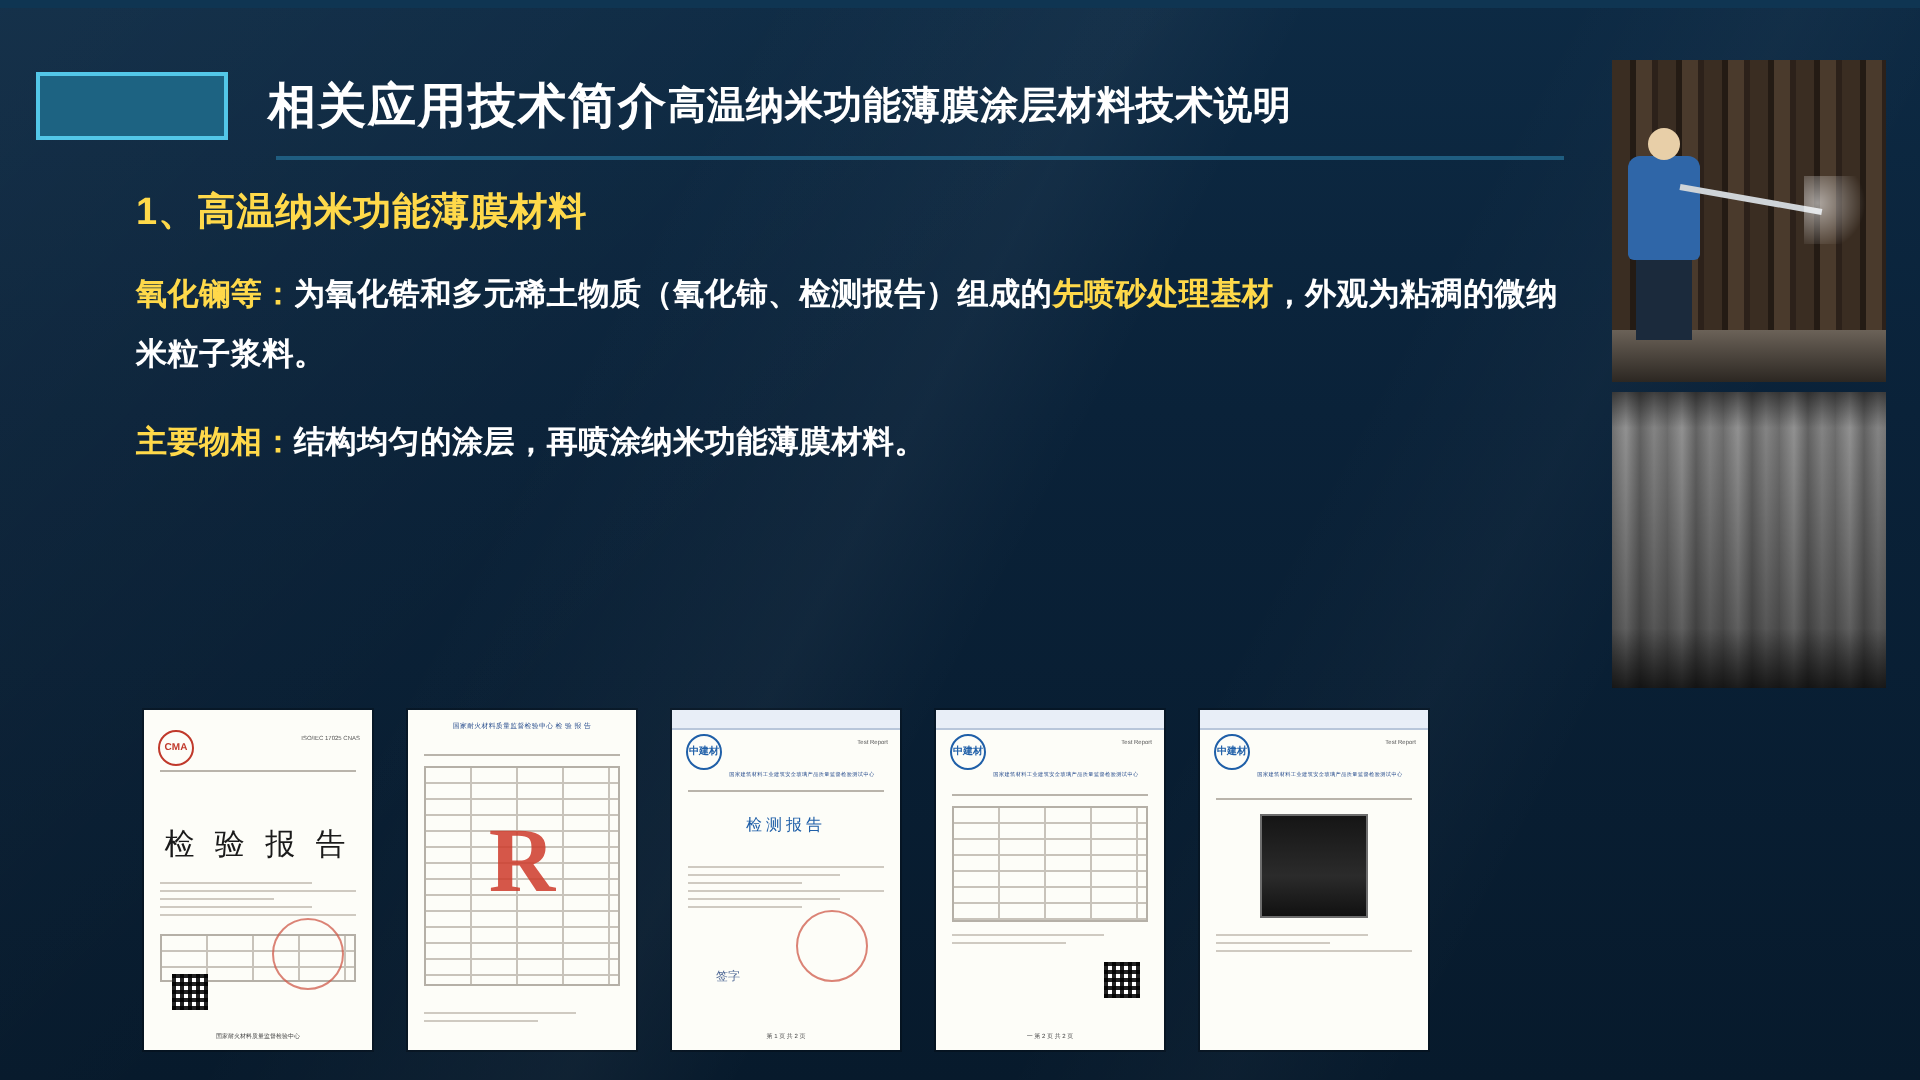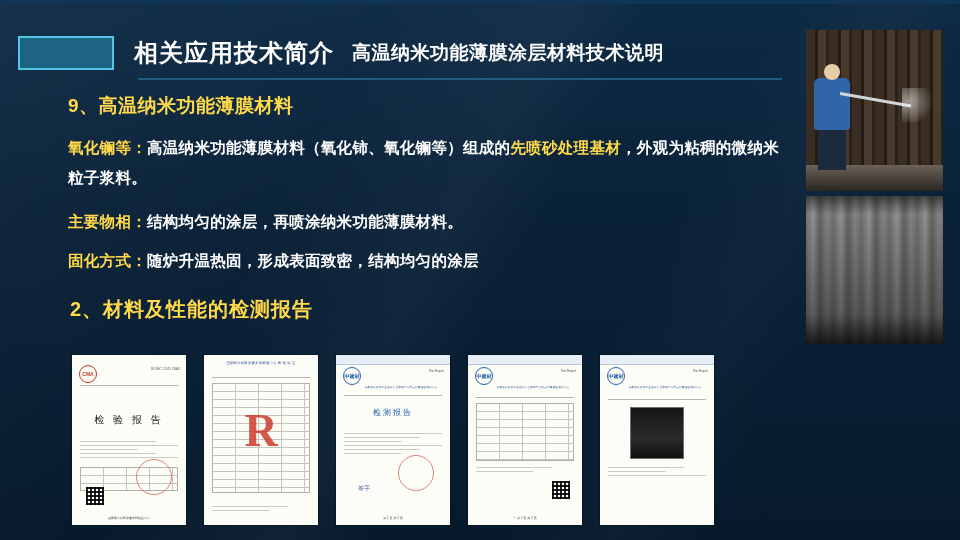--- a/index.html
+++ b/index.html
@@ -57,21 +57,20 @@
   }
   .title-main {
     margin-left: 20px;
     color: #ffffff;
     font-size: 24px;
     font-weight: bold;
     letter-spacing: 1px;
     white-space: nowrap;
   }
   .title-sub {
-    margin-left: 18px;
     color: #ffffff;
     font-size: 19px;
     font-weight: bold;
     letter-spacing: 0.5px;
     white-space: nowrap;
   }
   .title-underline {
     position: absolute;
     left: 138px;
     top: 78px;
@@ -251,21 +250,21 @@
     right: 6px; top: 12px;
     font-size: 3px;
     color: #555;
     text-align: right;
     line-height: 4px;
   }
   .r-title {
     position: absolute;
     left: 0; width: 100%;
     text-align: center;
-    font-size: 10px;
+    font-size: 15px;
     letter-spacing: 3px;
     color: #1a1a1a;
   }
   .r-rule {
     position: absolute;
     left: 8px; right: 8px;
     height: 1px;
     background: #b9b4ab;
   }
   .r-lines {
@@ -352,35 +351,31 @@
   <div class="sheen"></div>
   <div class="top-accent"></div>
 
   <div class="title-row">
     <div class="title-badge"></div>
     <div class="title-main">相关应用技术简介</div>
     <div class="title-sub">高温纳米功能薄膜涂层材料技术说明</div>
   </div>
   <div class="title-underline"></div>
 
-  <div class="heading1">9、高温纳米功能薄膜材料</div>
+  <div class="heading1">1、高温纳米功能薄膜材料</div>
 
   <div class="para p1">
-    <span class="lab">氧化镧等：</span><span>高温纳米功能薄膜材料（氧化铈、氧化镧等）组成的</span><span class="hl">先喷砂处理基材</span><span>，外观为粘稠的微纳米粒子浆料。</span>
+    <span class="lab">氧化镧等：</span><span>为氧化锆和多元稀土物质（氧化铈、检测报告）组成的</span><span class="hl">先喷砂处理基材</span><span>，外观为粘稠的微纳米粒子浆料。</span>
   </div>
 
   <div class="para p2">
     <span class="lab">主要物相：</span><span>结构均匀的涂层，再喷涂纳米功能薄膜材料。</span>
   </div>
 
-  <div class="para p3">
-    <span class="lab">固化方式：</span><span>随炉升温热固，形成表面致密，结构均匀的涂层</span>
-  </div>
-
-  <div class="heading2">2、材料及性能的检测报告</div>
+
 
   <div class="photo-spray">
     <div class="wall"></div>
     <div class="floor"></div>
     <div class="worker-legs"></div>
     <div class="worker-body"></div>
     <div class="worker-head"></div>
     <div class="lance"></div>
     <div class="mist"></div>
   </div>

